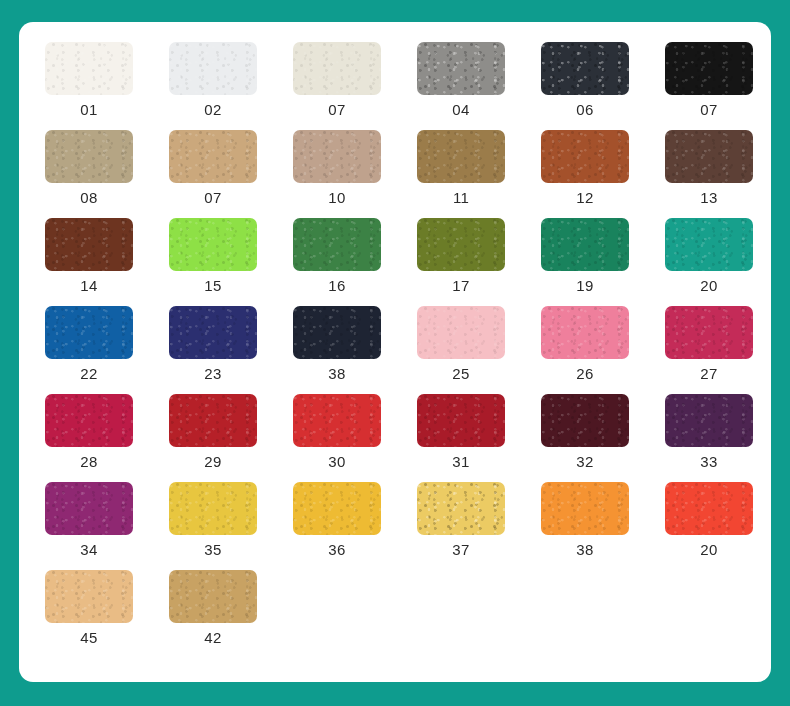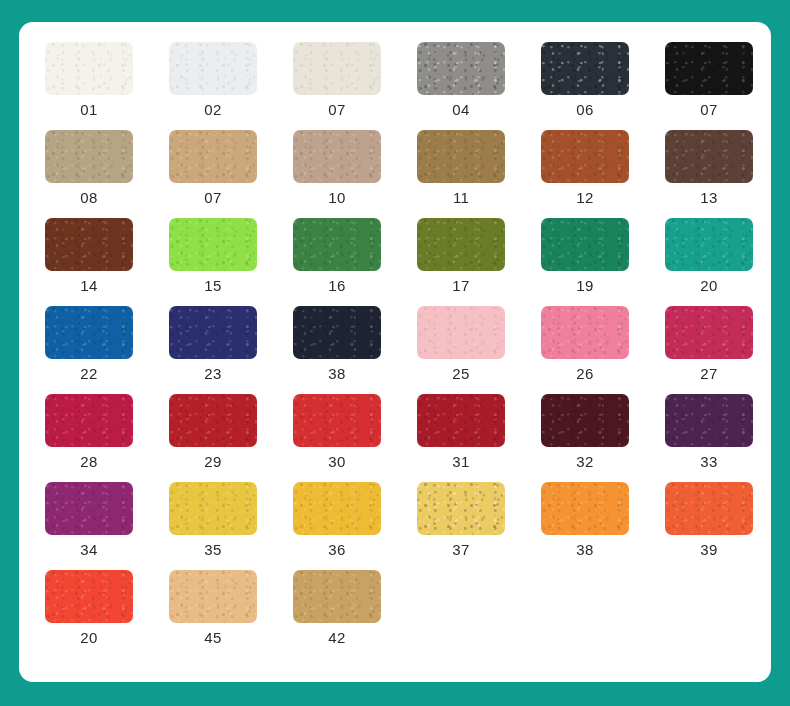--- a/index.html
+++ b/index.html
@@ -221,24 +221,20 @@
         </div>
         <div class="swatch-cell">
           <div class="swatch-chip texture-heavy" style="background-color: rgb(236, 203, 99);"></div>
           <div class="swatch-label">37</div>
         </div>
         <div class="swatch-cell">
           <div class="swatch-chip" style="background-color: rgb(245, 147, 50);"></div>
           <div class="swatch-label">38</div>
         </div>
         <div class="swatch-cell">
-          <div class="swatch-chip" style="background-color: rgb(240, 95, 51);"></div>
-          <div class="swatch-label">39</div>
-        </div>
-        <div class="swatch-cell">
           <div class="swatch-chip" style="background-color: rgb(242, 70, 50);"></div>
           <div class="swatch-label">20</div>
         </div>
         <div class="swatch-cell">
           <div class="swatch-chip" style="background-color: rgb(233, 188, 133);"></div>
           <div class="swatch-label">45</div>
         </div>
         <div class="swatch-cell">
           <div class="swatch-chip" style="background-color: rgb(200, 162, 99);"></div>
           <div class="swatch-label">42</div>

